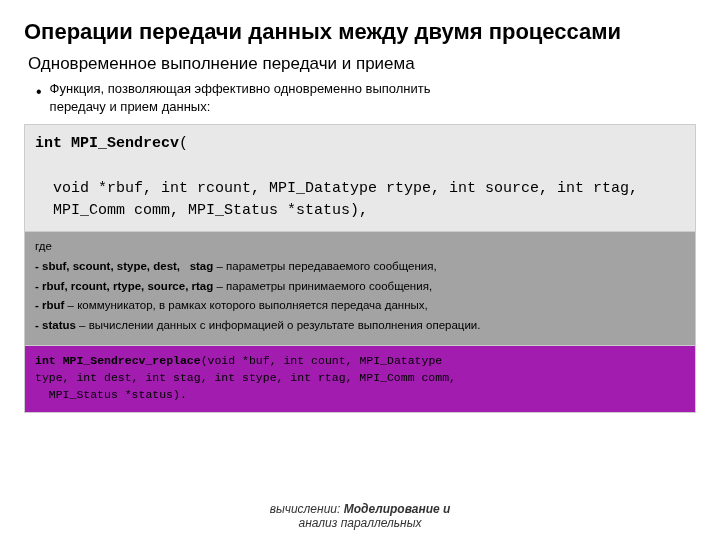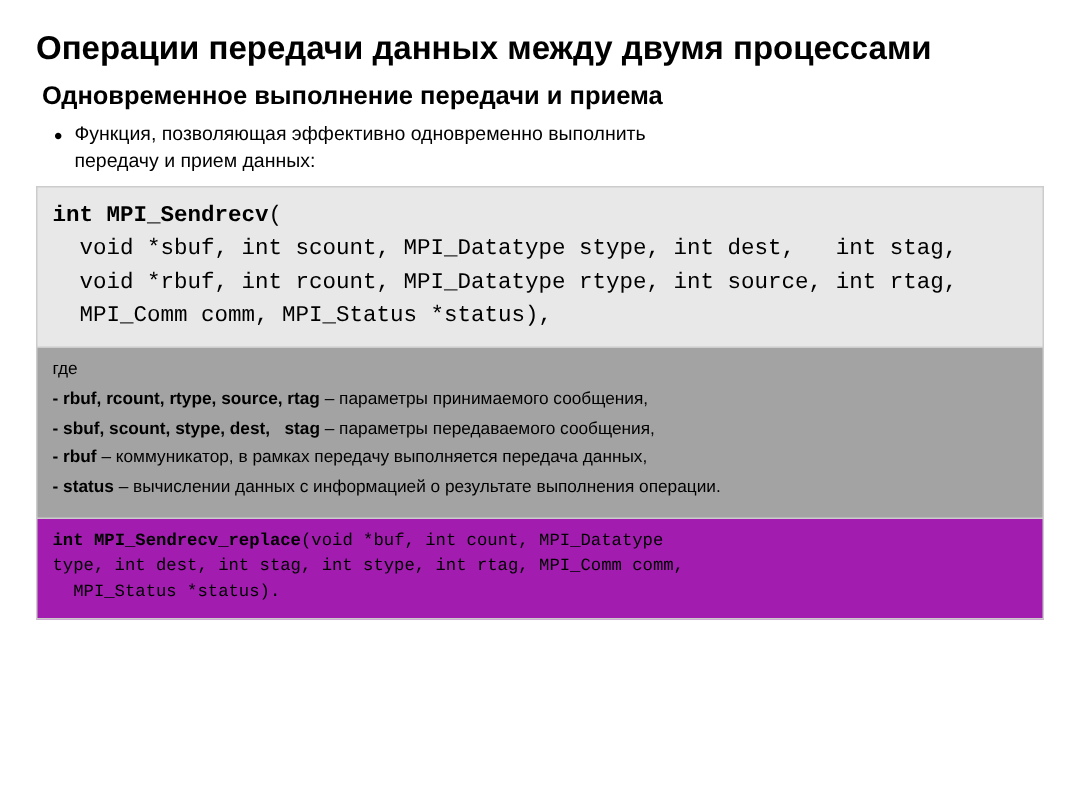--- a/index.html
+++ b/index.html
@@ -23,21 +23,21 @@
     }
     .main-title {
       font-size: 22px;
       font-weight: bold;
       color: #000000;
       line-height: 1.25;
       margin-bottom: 8px;
     }
     .sub-title {
       font-size: 17px;
-      font-weight: bold;
+      font-weight: normal;
       color: #000000;
       margin-bottom: 6px;
       margin-left: 4px;
     }
     .bullet-section {
       margin-left: 12px;
       margin-bottom: 8px;
     }
     .bullet-item {
       display: flex;
@@ -121,45 +121,49 @@
       <span class="bullet-dot">•</span>
       <div>
         <span>Функция, позволяющая эффективно одновременно выполнить</span><br>
         <span>передачу и прием данных:</span>
       </div>
     </div>
   </div>
 
   <div class="code-block">
     <span class="code-keyword">int</span> <span class="code-funcname">MPI_Sendrecv</span><span>(</span><br>
-    <span>&nbsp;&nbsp;void *sbuf, int scount, MPI_Datatype stype, int dest,&nbsp;&nbsp;&nbsp;int stag,</span><br>
+    <br>
     <span>&nbsp;&nbsp;void *rbuf, int rcount, MPI_Datatype rtype, int source, int rtag,</span><br>
     <span>&nbsp;&nbsp;MPI_Comm comm, MPI_Status *status),</span>
   </div>
 
   <div class="desc-block">
     <div class="desc-line">где</div>
     <div class="desc-line">
+      <span class="desc-bold">- sbuf, scount, stype, dest,&nbsp;&nbsp; stag</span>
+      <span> – параметры передаваемого сообщения,</span>
+    </div>
+    <div class="desc-line">
       <span class="desc-bold">- rbuf, rcount, rtype, source, rtag</span>
       <span> – параметры принимаемого сообщения,</span>
     </div>
     <div class="desc-line">
-      <span class="desc-bold">- sbuf, scount, stype, dest,&nbsp;&nbsp; stag</span>
-      <span> – параметры передаваемого сообщения,</span>
-    </div>
-    <div class="desc-line">
       <span class="desc-bold">- rbuf</span>
-      <span> – коммуникатор, в рамках передачу выполняется передача данных,</span>
+      <span> – коммуникатор, в рамках которого выполняется передача данных,</span>
     </div>
     <div class="desc-line">
       <span class="desc-bold">- status</span>
       <span> – вычислении данных с информацией о результате выполнения операции.</span>
     </div>
   </div>
 
   <div class="code-block2">
     <span class="code-keyword">int</span> <span class="code-funcname">MPI_Sendrecv_replace</span><span>(void *buf, int count, MPI_Datatype</span><br>
     <span>type, int dest, int stag, int stype, int rtag, MPI_Comm comm,</span><br>
     <span>&nbsp;&nbsp;MPI_Status *status).</span>
   </div>
 
+  <div class="bottom-text">
+    <span>вычислении: </span><span class="bold-part">Моделирование и</span><br>
+    <span>анализ параллельных</span>
+  </div>
 
 </div>
 
 </body></html>

